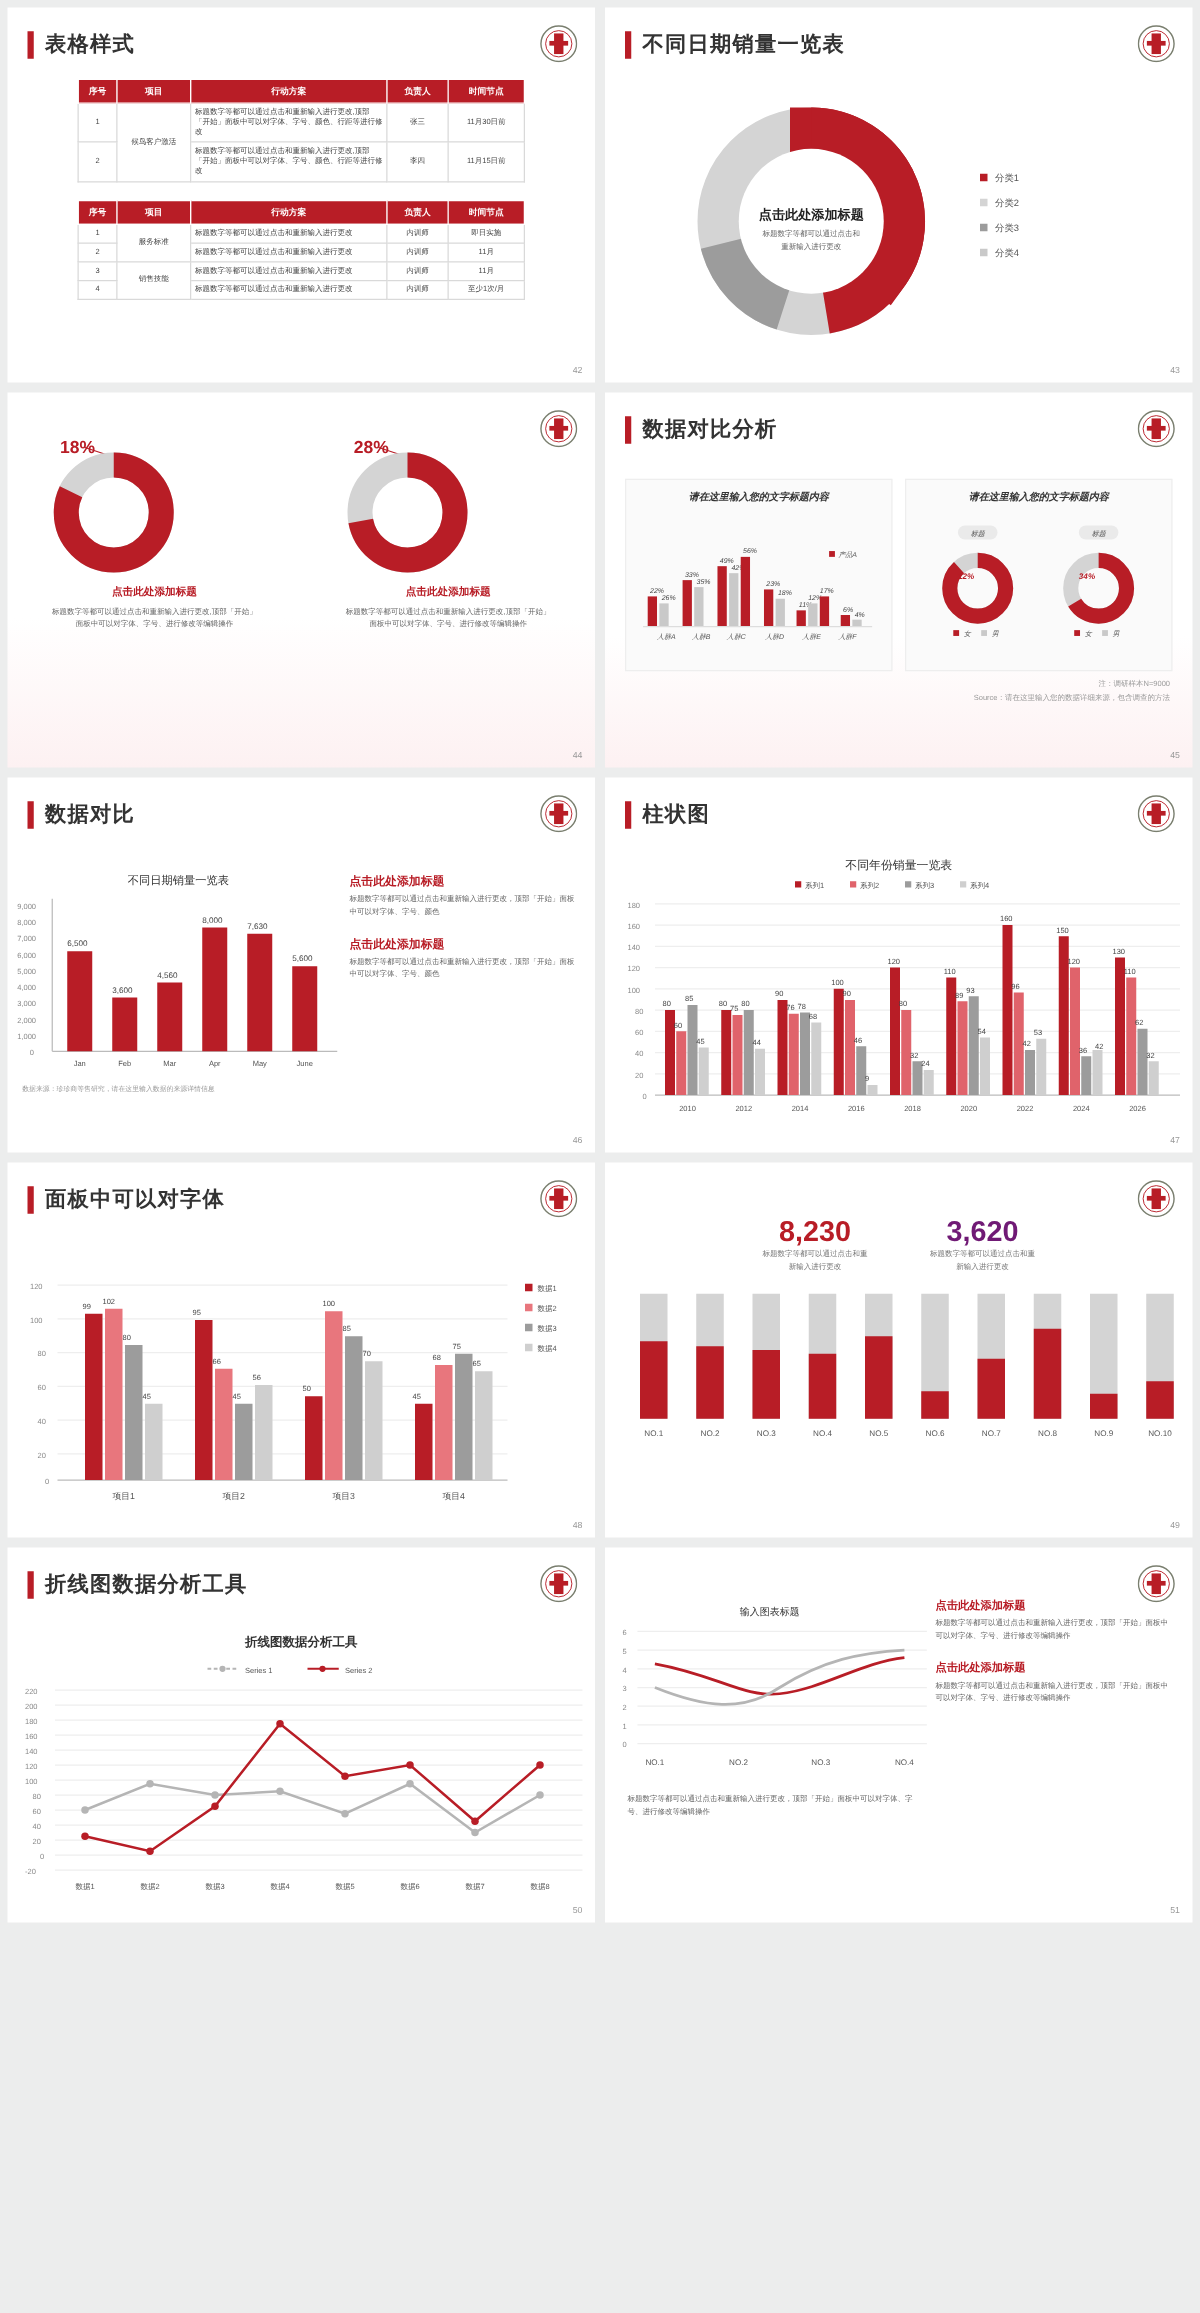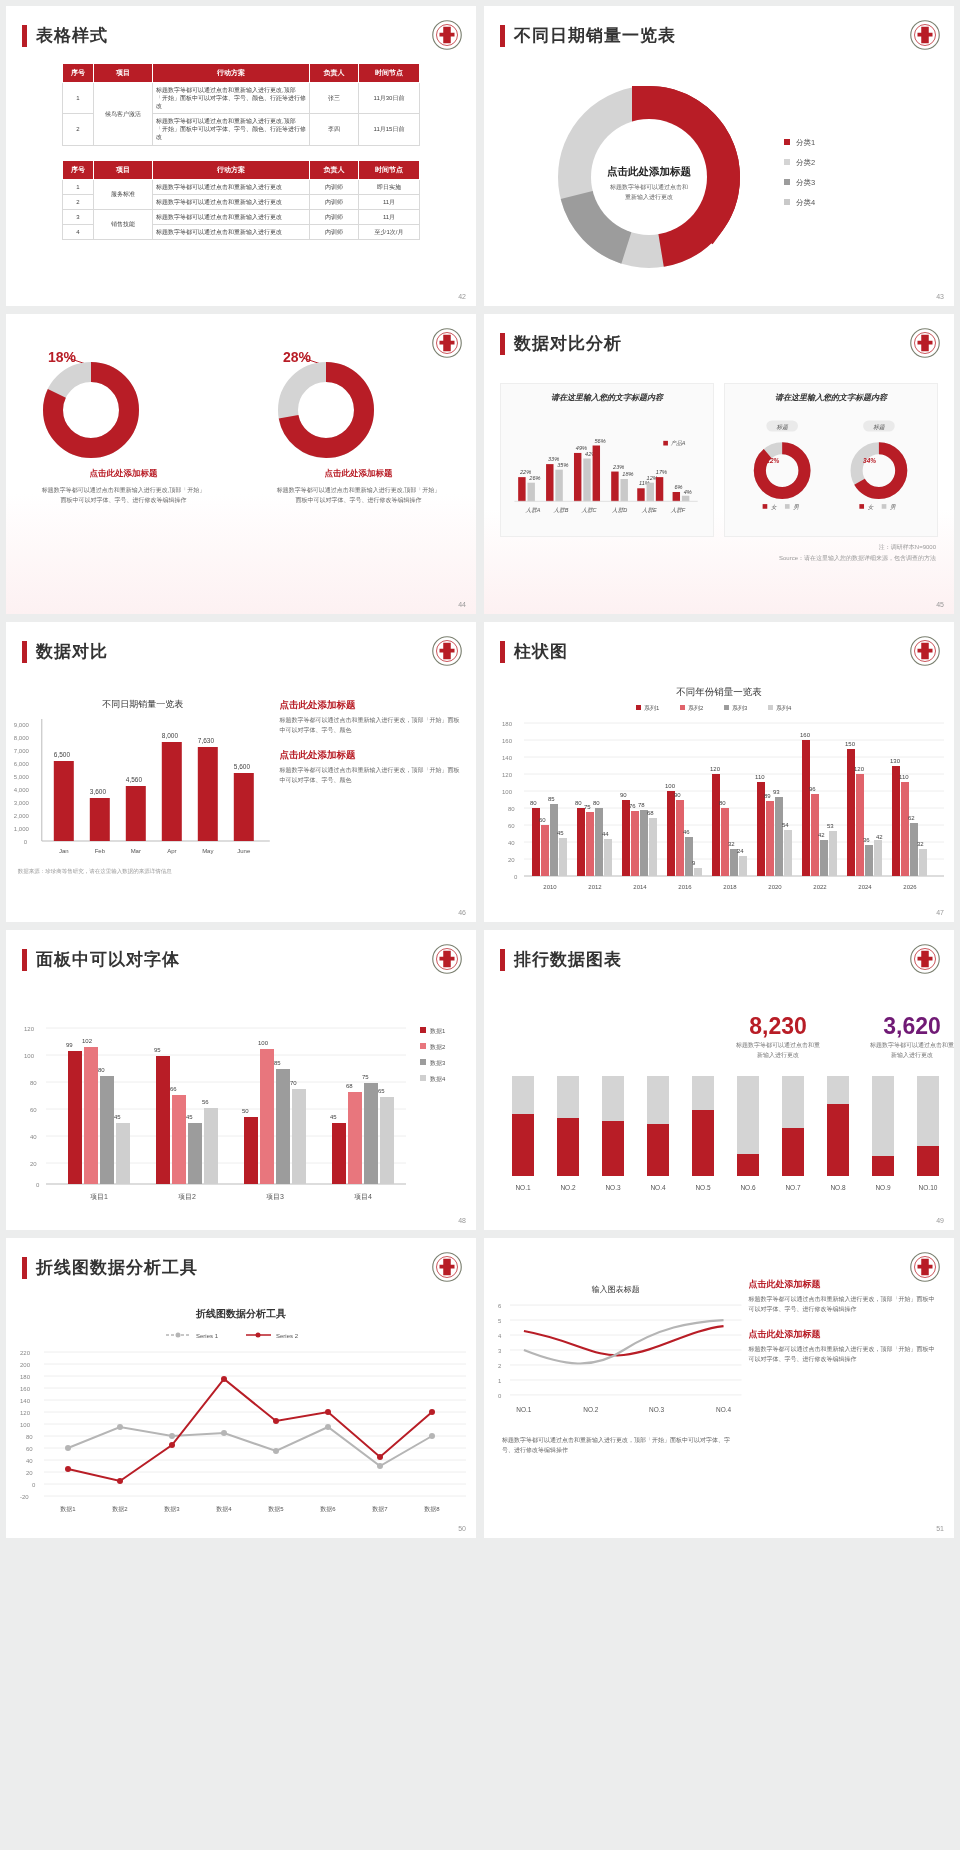--- a/index.html
+++ b/index.html
@@ -574,32 +574,28 @@
         <rect x="414" y="68" width="6" height="6" fill="#9c9c9c"></rect>
           <text x="424" y="74" class="lbl">数据3</text>
         <rect x="414" y="84" width="6" height="6" fill="#cfcfcf"></rect>
           <text x="424" y="90" class="lbl">数据4</text>
       </g>
     </svg>
     <div class="pg">48</div>
   </div>
 
   <div class="slide">
-    <div class="title-row">
-      <div class="title-bar"></div>
-      <div class="stitle">排行数据图表</div>
-    </div>
-    <svg class="seal" viewBox="0 0 40 40">
-      <circle cx="20" cy="20" r="19" fill="#fff" stroke="#7a7f6f" stroke-width="1.5"></circle>
-      <circle cx="20" cy="20" r="14" fill="none" stroke="#b81d26" stroke-width="1"></circle>
-      <rect x="15" y="9" width="10" height="22" fill="#b81d26"></rect>
-      <rect x="10" y="17" width="20" height="5" fill="#b81d26"></rect>
-    </svg>
-
-    <div class="flexrow" style="justify-content:flex-end;gap:50px;margin-top:42px">
+    <svg class="seal" viewBox="0 0 40 40">
+      <circle cx="20" cy="20" r="19" fill="#fff" stroke="#7a7f6f" stroke-width="1.5"></circle>
+      <circle cx="20" cy="20" r="14" fill="none" stroke="#b81d26" stroke-width="1"></circle>
+      <rect x="15" y="9" width="10" height="22" fill="#b81d26"></rect>
+      <rect x="10" y="17" width="20" height="5" fill="#b81d26"></rect>
+    </svg>
+
+    <div class="flexrow" style="justify-content:center;gap:50px;margin-top:42px">
       <div style="text-align:center">
         <div class="kpi" style="color:#b81d26">8,230</div>
         <div class="kpi-sub">标题数字等都可以通过点击和重新输入进行更改</div>
       </div>
       <div style="text-align:center">
         <div class="kpi" style="color:#701a75">3,620</div>
         <div class="kpi-sub">标题数字等都可以通过点击和重新输入进行更改</div>
       </div>
     </div>
 

